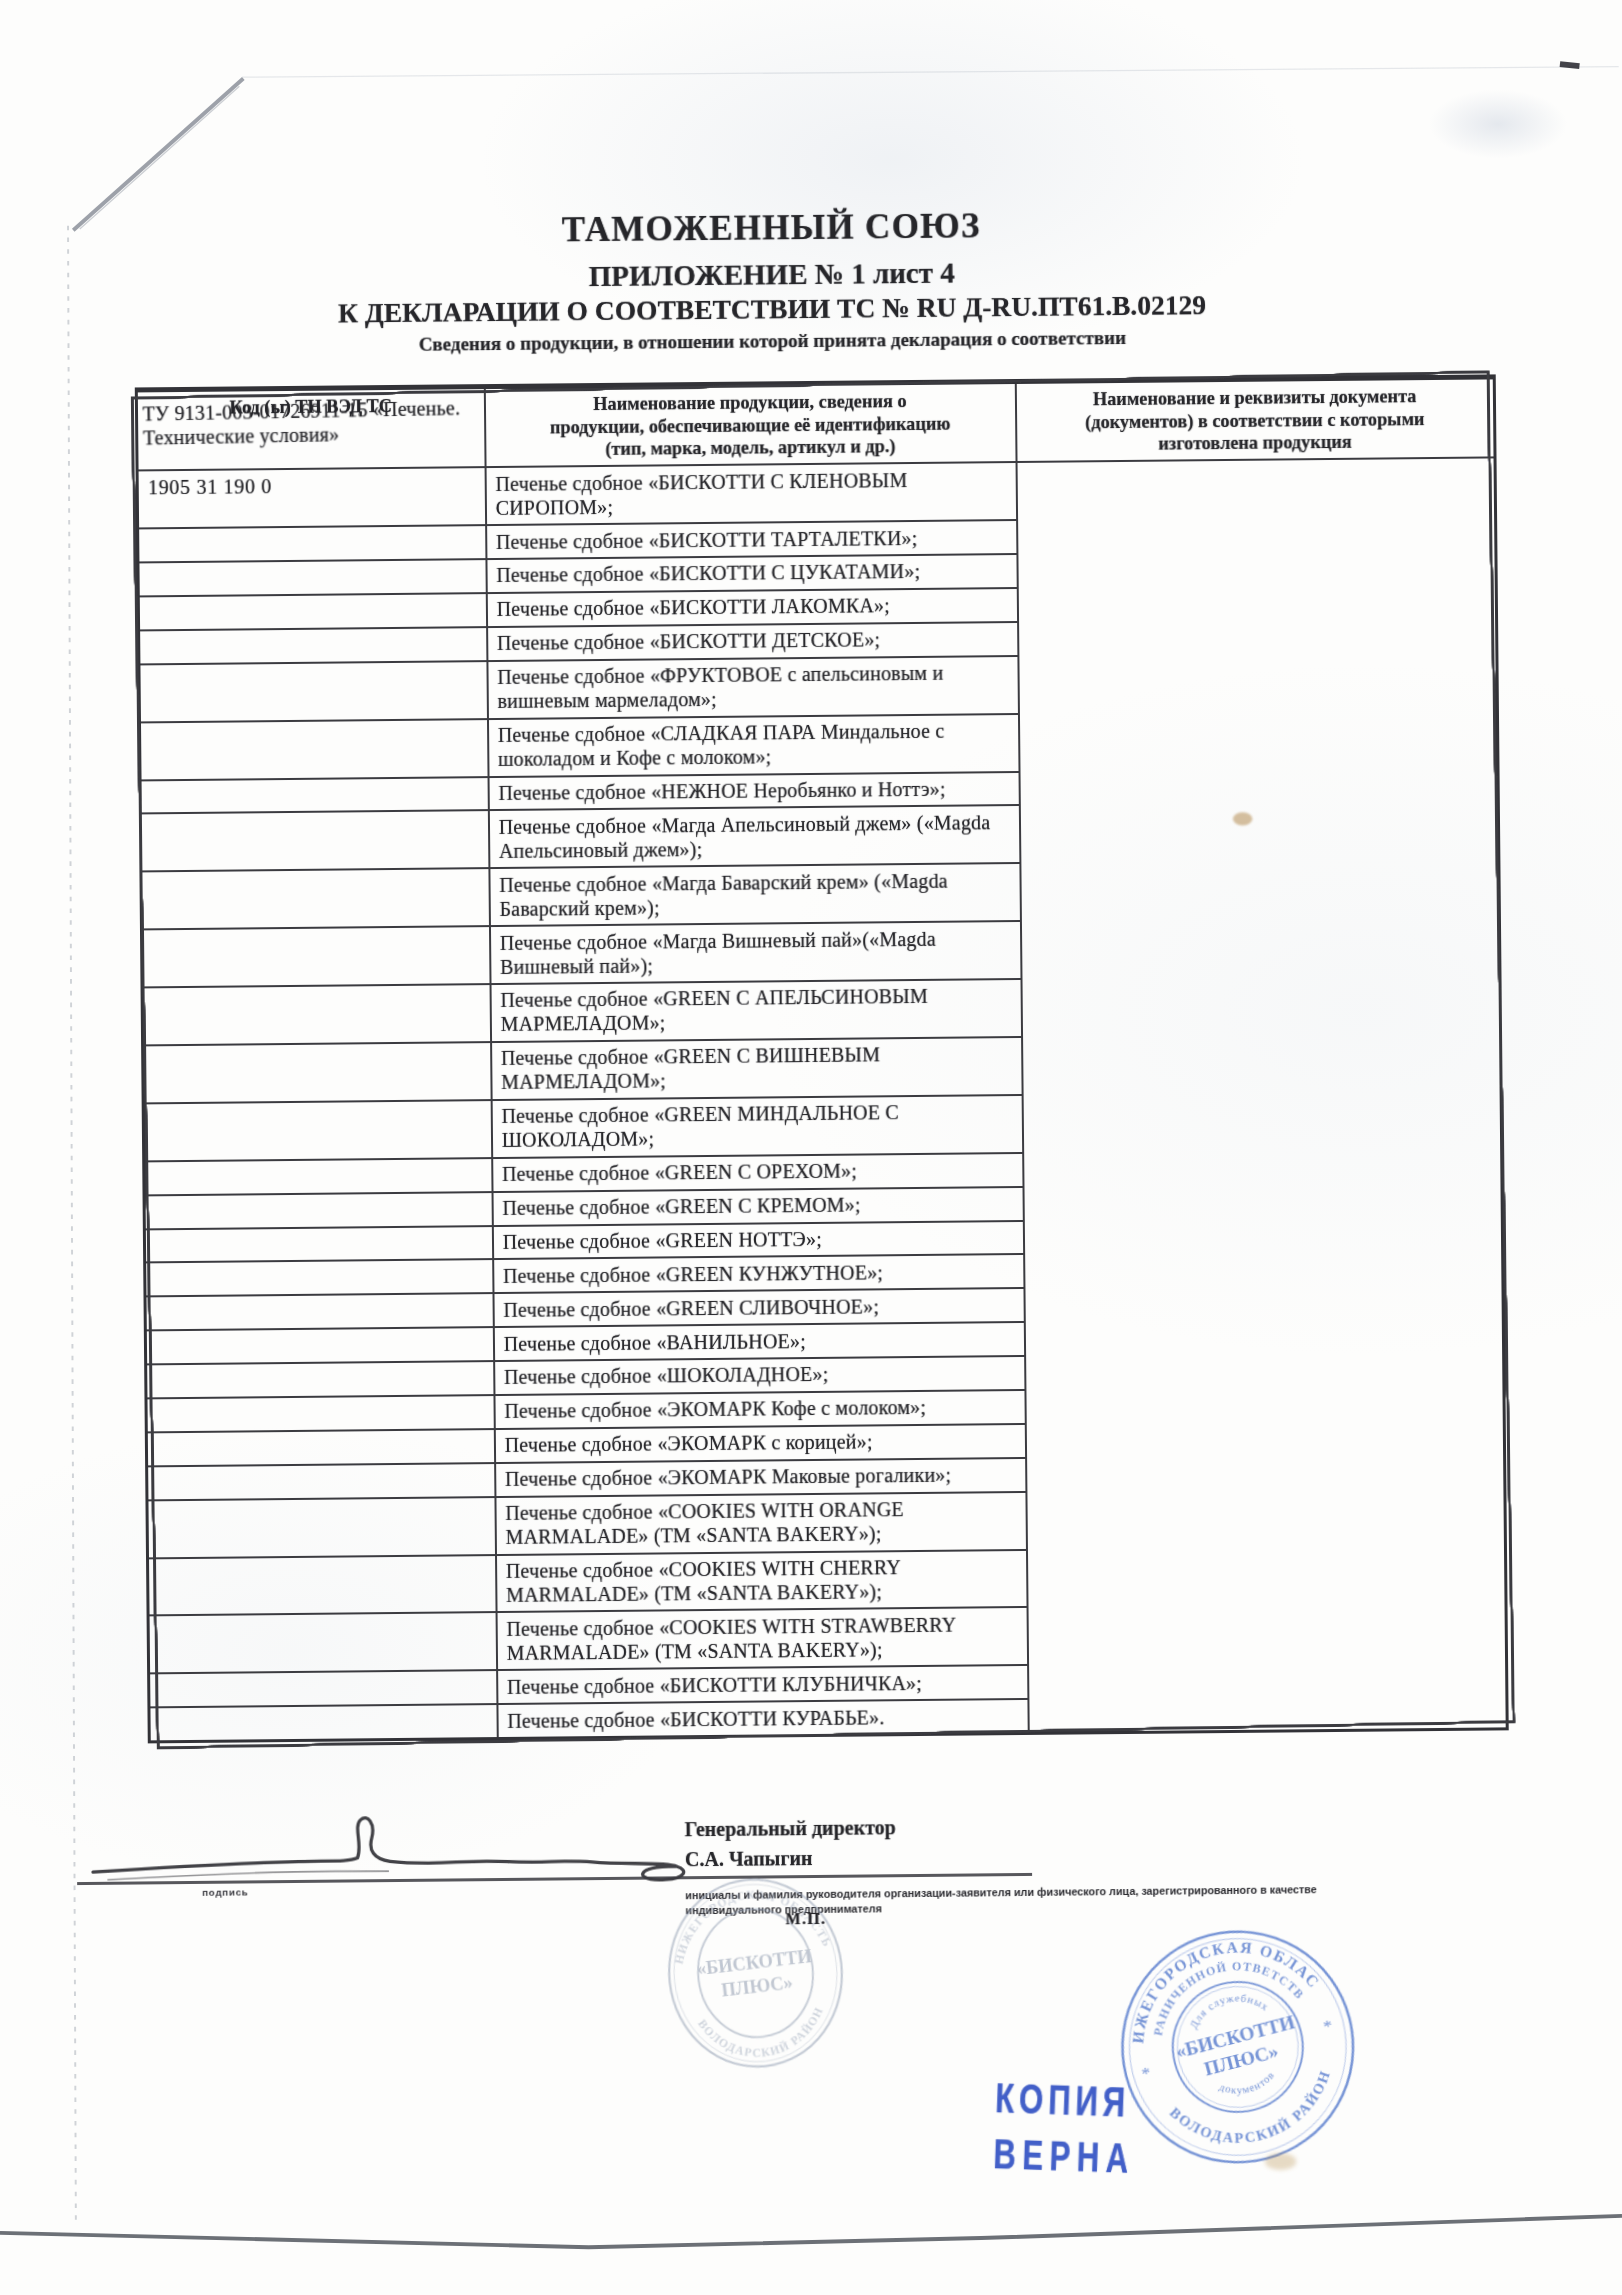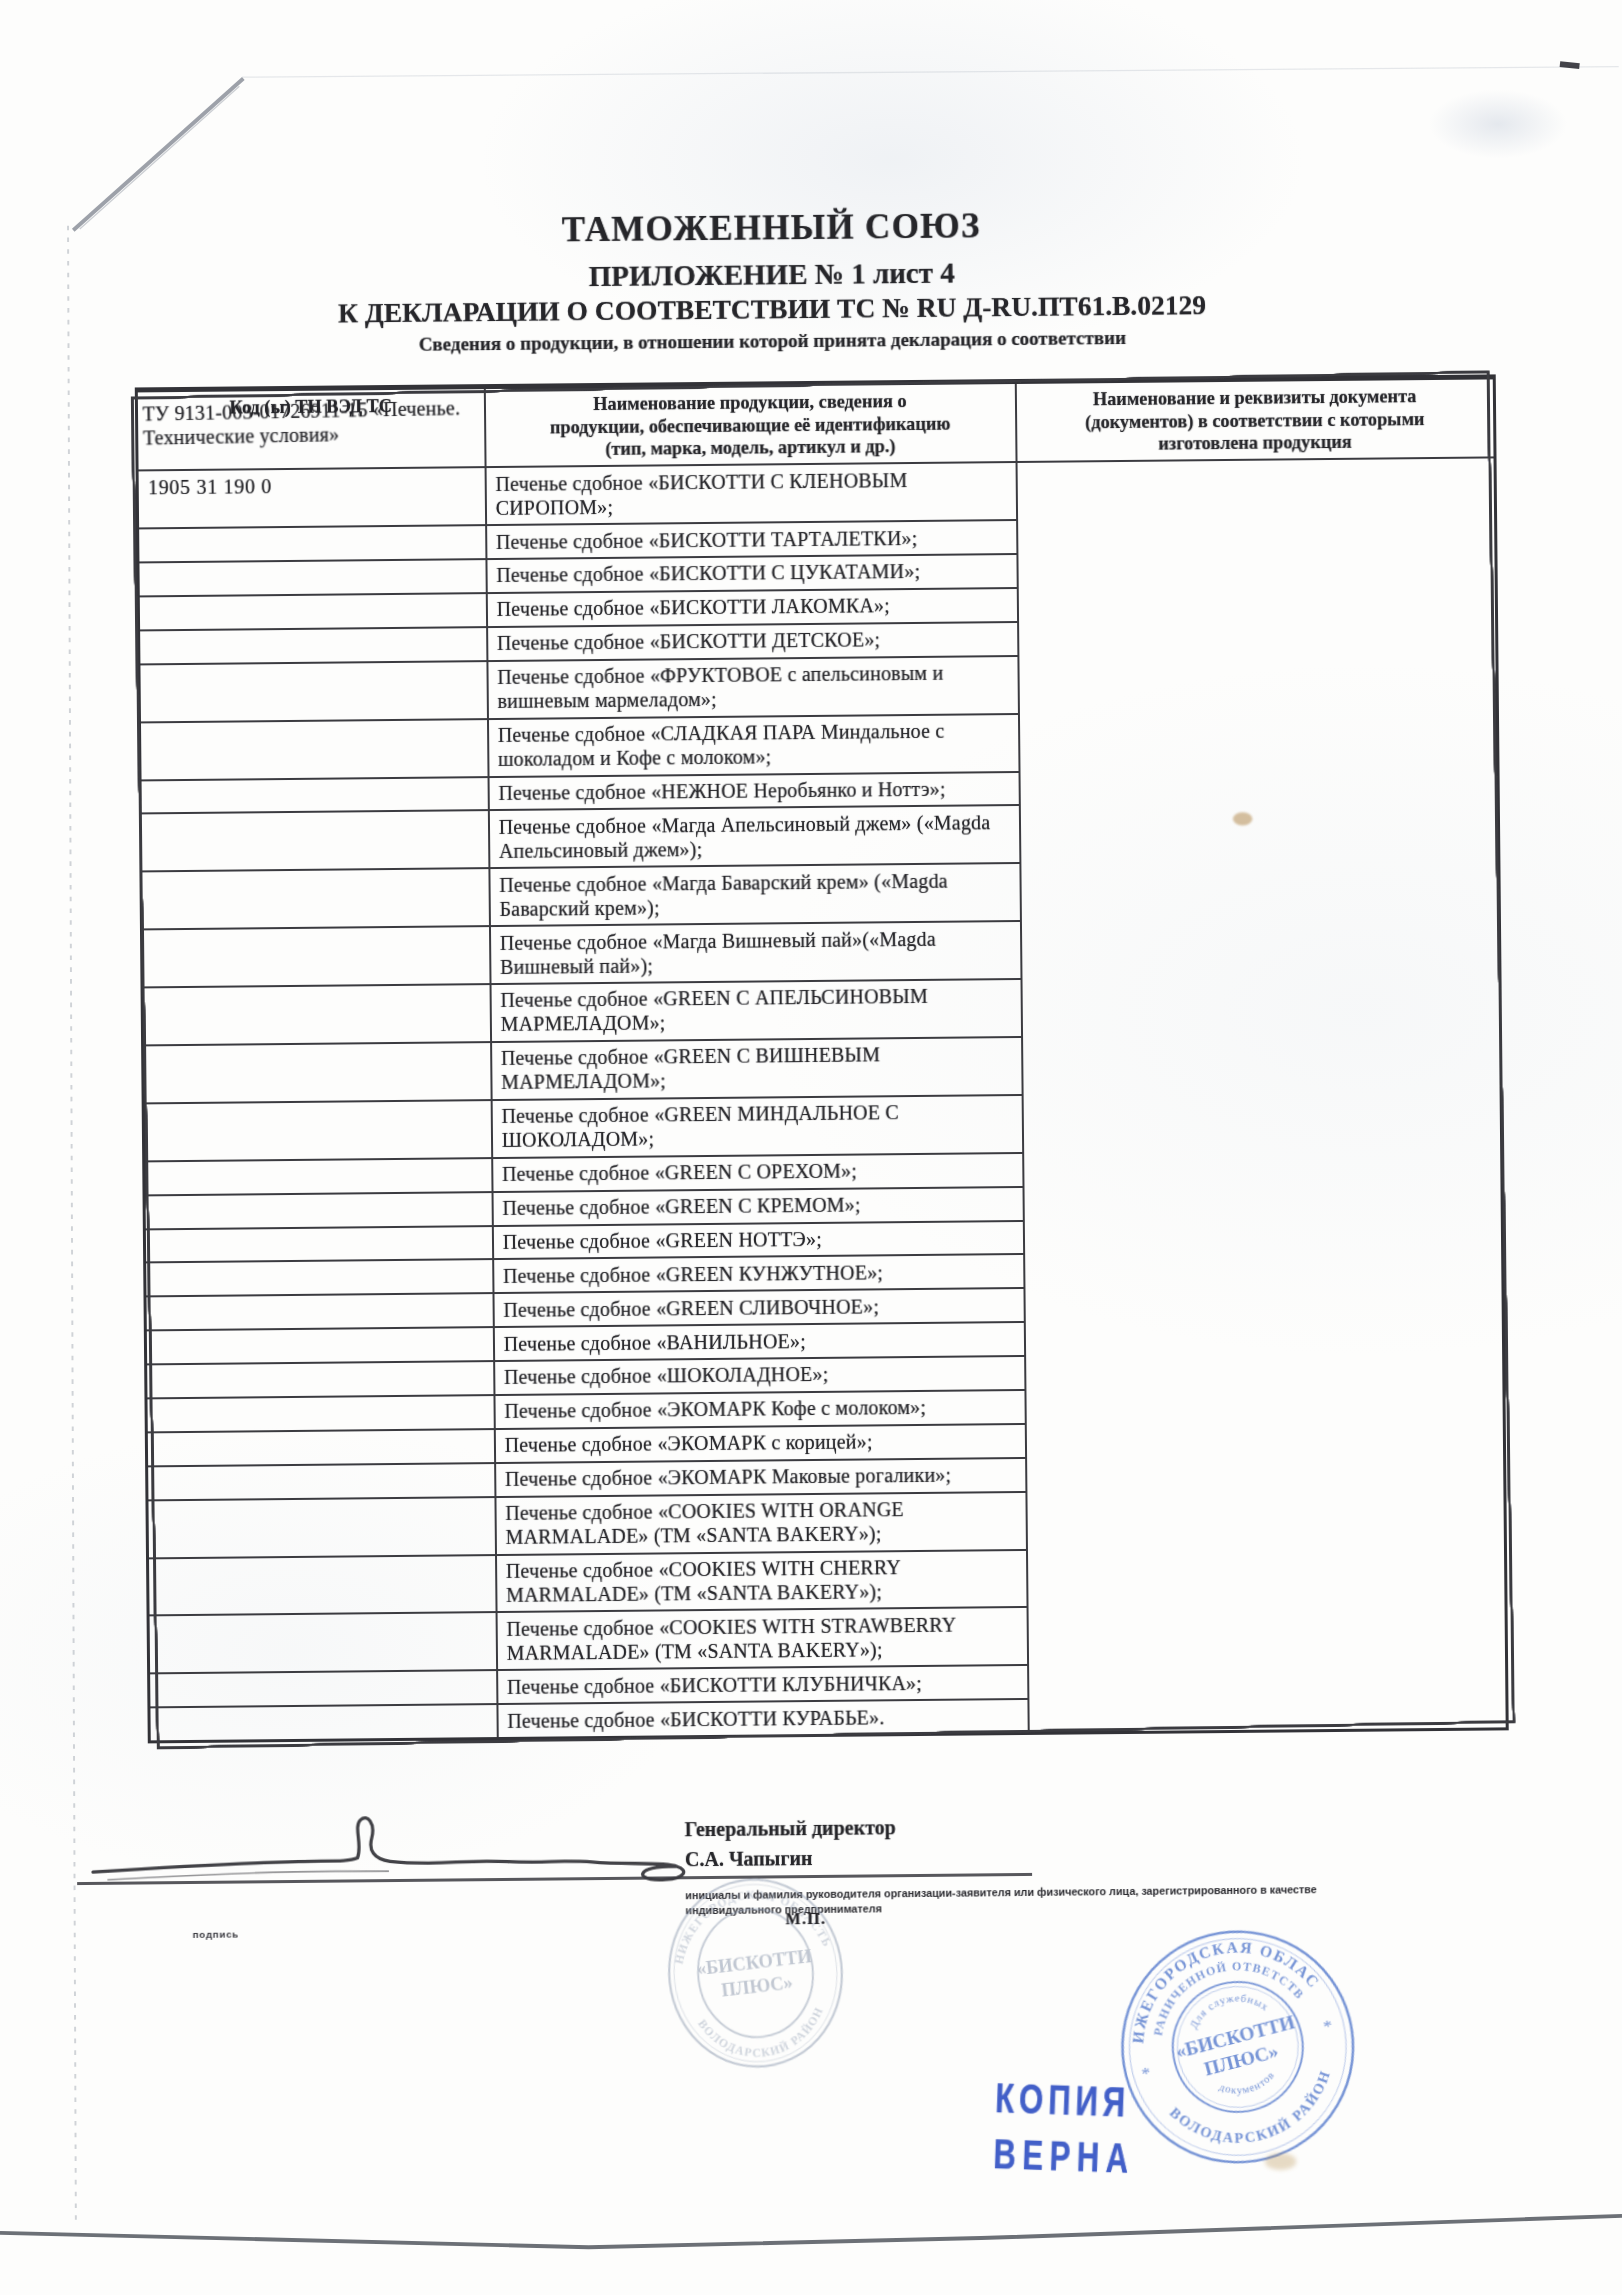--- a/index.html
+++ b/index.html
@@ -47,22 +47,22 @@
     padding:5.2px 9.2px;
   }
   .products td{
     font-size:20px;line-height:1.2;padding:3.3px 9.2px 4.6px;letter-spacing:0.2px;
   }
   td.code{letter-spacing:0.7px;}
 
   
   .sig-svg{position:absolute;left:75px;top:1800px;width:621px;height:88px;}
   .sig-underline{position:absolute;left:69px;top:1875px;width:955px;height:2.6px;background:#3a3a3f;opacity:.85;}
-  .sig-label{position:absolute;left:184px;top:1881px;font-family:"Liberation Sans","DejaVu Sans",sans-serif;
-    font-size:9.8px;font-weight:bold;color:#3a3a40;letter-spacing:0.7px;margin-top:42px;}
+  .sig-label{position:absolute;left:194px;top:1881px;font-family:"Liberation Sans","DejaVu Sans",sans-serif;
+    font-size:9.8px;font-weight:bold;color:#3a3a40;letter-spacing:0.7px;}
   .director-title{position:absolute;left:677px;top:1817px;font-size:20px;font-weight:600;}
   .director-name{position:absolute;left:677px;top:1847px;font-size:20px;font-weight:600;}
   .note{position:absolute;left:677px;top:1887px;width:661px;
     font-family:"Liberation Sans","DejaVu Sans",sans-serif;
     font-size:10.8px;font-weight:bold;color:#2b2b30;line-height:1.35;}
   .seal-mark{position:absolute;left:777px;top:1910px;font-size:16px;font-weight:bold;letter-spacing:1.3px;}
 
   
   .stamp-gray{position:absolute;left:651px;top:1868px;width:191px;height:209px;
     transform:rotate(-6deg);opacity:.55;}

